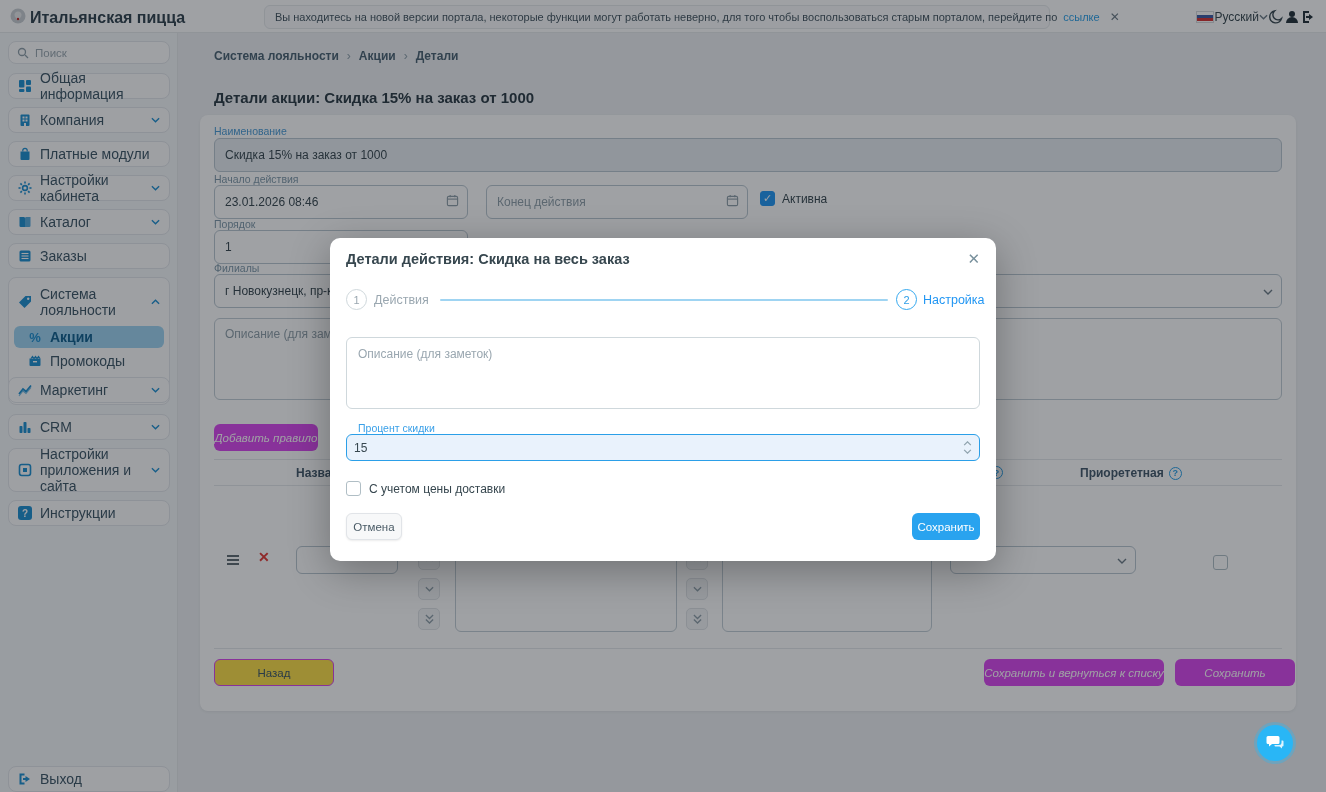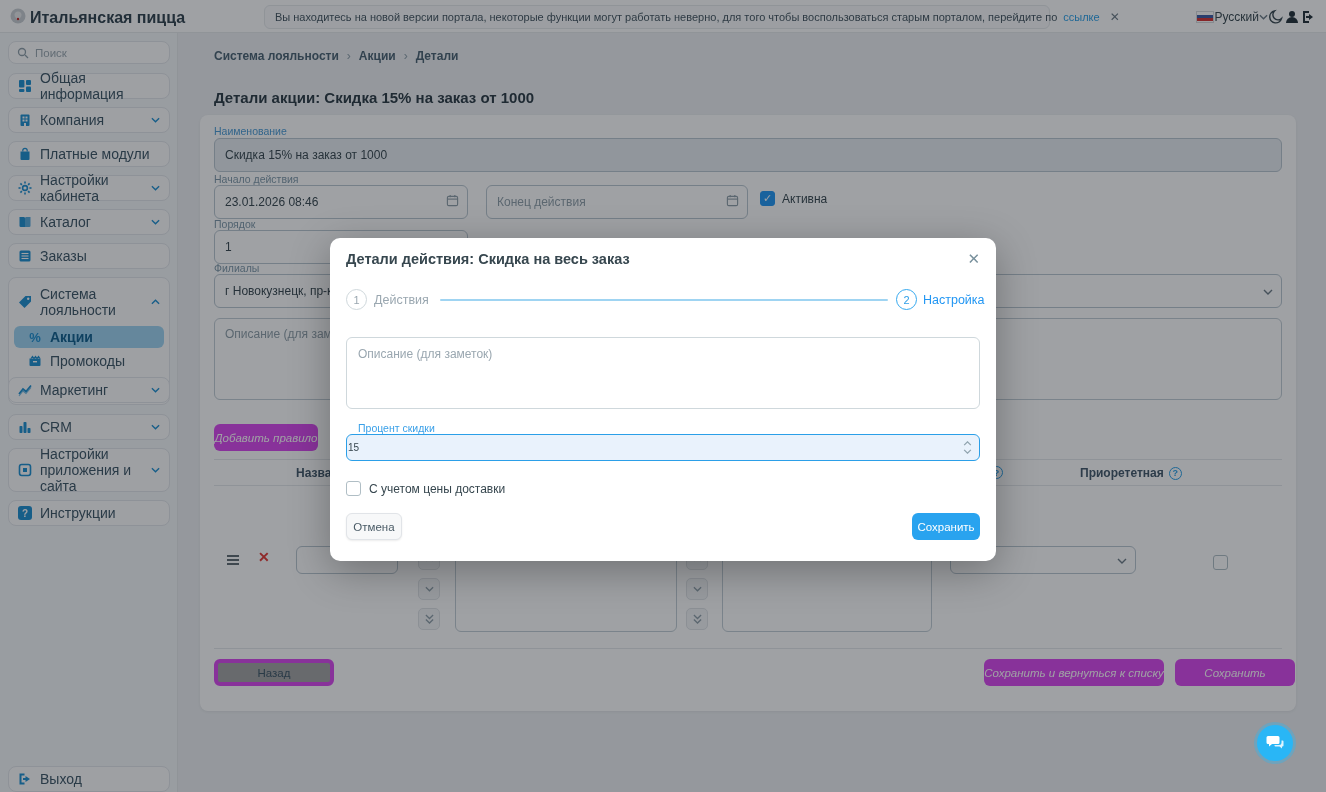--- a/index.html
+++ b/index.html
@@ -51,42 +51,42 @@
   .f-label.focus { color:#4a9bd6; }
   .t-input { position:absolute; height:34px; border:1px solid #b9c6d0; border-radius:6px; background:#fff; font-size:12px; color:#37474f; display:flex; align-items:center; padding:0 10px; }
   .t-input.fill { background:#e8edf2; }
   .t-input .ph { color:#8e9ea8; }
   .cal { position:absolute; right:8px; }
   .textarea { position:absolute; border:1px solid #c2cdd5; border-radius:6px; background:#fff; font-size:12px; color:#8e9ea8; padding:8px 10px; }
   .check { width:15px; height:15px; border-radius:3px; border:1.5px solid #b0bec5; background:#fff; flex:none; }
   .check.on { background:#2196f3; border-color:#2196f3; color:#fff; font-size:11px; display:flex; align-items:center; justify-content:center; }
   .btn { border:none; border-radius:6px; font-size:11.5px; cursor:pointer; font-family:"Liberation Sans",sans-serif; }
   .btn-blue { background:#d946ef; color:#fff;font-style:italic; }
-  .btn-gray { background:#a3a3a3; color:#3c5565; border:4px solid #d946ef; }
+  .btn-gray { background:#fde047; color:#3c5565; border:1px solid #d946ef; }
   .divider { position:absolute; height:1px; background:#e4e8eb; }
   .th { position:absolute; font-size:12px; font-weight:bold; color:#42586a; display:flex; gap:5px; align-items:center; }
   .help-c { width:13px; height:13px; border-radius:50%; border:1px solid #2aa0e8; color:#2aa0e8; font-size:9px; display:flex; align-items:center; justify-content:center; }
   .mini-btn { position:absolute; width:22px; height:22px; background:#f3f5f7; border:1px solid #dfe3e7; border-radius:5px; display:flex; align-items:center; justify-content:center; cursor:pointer; }
   .listbox { position:absolute; border:1px solid #c2cdd5; border-radius:6px; background:#fff; }
 
   
   .overlay { position:absolute; inset:0; background:rgba(15,21,28,0.40); z-index:40; }
   .modal { position:absolute; left:330px; top:238px; width:666px; height:323px; background:#fff; border-radius:10px; z-index:50; box-shadow:0 10px 40px rgba(0,0,0,.3); }
   .m-title { position:absolute; left:16px; top:13px; font-size:14.5px; font-weight:bold; color:#37474f; }
   .m-close { position:absolute; right:16px; top:12px; font-size:15px; color:#78909c; cursor:pointer; }
   .step-circle { position:absolute; width:21px; height:21px; border-radius:50%; border:1.5px solid #cfd8dc; color:#9aa7b0; font-size:11px; display:flex; align-items:center; justify-content:center; }
   .step-circle.done { border-color:#35a9ef; color:#2f9fe8; }
   .step-label { position:absolute; font-size:12.5px; color:#9aa7b0; }
   .step-label.done { color:#2196f3; }
   .step-line { position:absolute; height:2px; background:#9fd4f2; border-radius:2px; }
   .m-textarea { position:absolute; left:16px; top:99px; width:634px; height:72px; border:1px solid #cfd8dc; border-radius:6px; font-size:12px; color:#37474f; padding:9px 11px; resize:none; font-family:"Liberation Sans",sans-serif; outline:none; }
   .m-textarea::placeholder { color:#9aa7b0; }
   .m-label { position:absolute; left:18px; top:184px; font-size:10.5px; color:#3aa0e8;margin-left:10px; }
   .num-wrap { position:absolute; left:16px; top:196px; width:634px; height:27px; background:#e9f2fc; border:1.5px solid #2b9fe8; border-radius:6px; display:flex; align-items:center; }
-  .num-wrap input { border:none; outline:none; background:transparent; font-size:10px; color:#37474f; padding:0 1px; width:580px; font-family:"Liberation Sans",sans-serif; }
+  .num-wrap input { border:none; outline:none; background:transparent; font-size:12px; color:#37474f; padding:0 7px; width:580px; font-family:"Liberation Sans",sans-serif; }
   .spin { position:absolute; right:7px; display:flex; flex-direction:column; gap:3px; }
   .m-check-row { position:absolute; left:16px; top:243px; display:flex; align-items:center; gap:8px; }
   .m-check-label { font-size:12px; color:#37474f; }
   .m-cancel { position:absolute; left:16px; top:275px; width:56px; height:27px; background:#f7f8f9; border:1px solid #e1e4e8; border-radius:6px; color:#4a5b66; font-size:11.5px; box-shadow:0 1px 2px rgba(0,0,0,.08); cursor:pointer; font-family:"Liberation Sans",sans-serif; }
   .m-save { position:absolute; right:16px; top:275px; width:68px; height:27px; background:#29a3ef; border:none; border-radius:6px; color:#fff; font-size:11.5px; cursor:pointer; font-family:"Liberation Sans",sans-serif; }
 
   
   .chat-fab { position:absolute; left:1257px; top:725px; width:36px; height:36px; border-radius:50%; background:#29b6f6; z-index:50; border:none; cursor:pointer; box-shadow:0 0 0 3px rgba(41,182,246,.35); display:flex; align-items:center; justify-content:center; }
 </style>
 </head>

